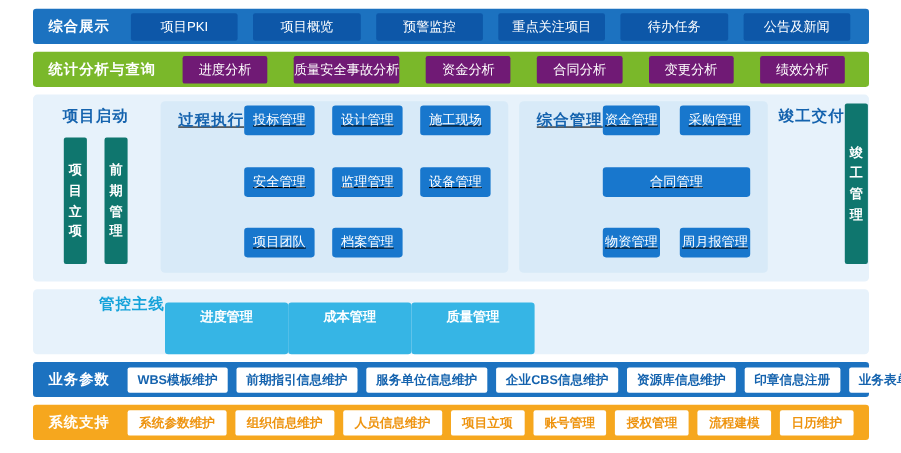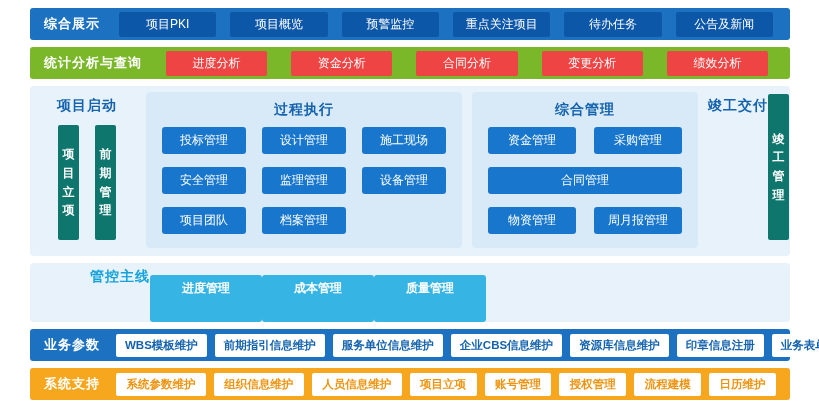--- a/index.html
+++ b/index.html
@@ -31,21 +31,21 @@
   .bar-buttons {
     flex: 1; display: flex; align-items: center;
     margin-left: 12px; justify-content: space-between;
   }
   .bar-btn {
     border-radius: 2px; color: #ffffff; font-size: 12px;
     text-align: center; padding: 4px 0; white-space: nowrap;
     flex: 1; cursor: pointer;
   }
   .bar-blue  .bar-btn { background: #0d57a8; margin: 0 7px; }
-  .bar-green .bar-btn { background: #ef4444; margin: 0 12px; }
+  .bar-green .bar-btn { background: #701a75; margin: 0 12px; }
 
   .white-btn {
     background: #ffffff; border-radius: 2px;
     font-size: 11.5px; font-weight: bold; text-align: center;
     padding: 4px 9px; white-space: nowrap; flex: 1 1 auto;
     margin: 0 4px; cursor: pointer;
   }
   .bar-blue   .white-btn { color: #1563ae; }
   .bar-orange .white-btn { color: #ee9410; }
 
@@ -71,22 +71,23 @@
   .vbar {
     width: 21px; background: #0f766e; border-radius: 2px;
     color: #ffffff; font-size: 12px; font-weight: bold;
     display: flex; align-items: center; justify-content: center;
     text-align: center; line-height: 1.55; word-break: break-all;
     padding: 6px 0; cursor: pointer;
   }
 
   .panel {
     background: #d8eaf8; border-radius: 4px;
-    display: flex; flex-direction: column;
+    display: flex; flex-direction: row;
     padding: 4px 16px 14px;
+    text-decoration: underline;
   }
   .panel-process { flex: 1; }
   .panel-comp { width: 226px; }
 
   .grid3 {
     flex: 1; display: grid;
     grid-template-columns: repeat(3, 1fr);
     column-gap: 16px; align-content: space-between;
   }
   .grid2 {
@@ -135,20 +136,21 @@
       <div class="bar-btn">重点关注项目</div>
       <div class="bar-btn">待办任务</div>
       <div class="bar-btn">公告及新闻</div>
     </div>
   </div>
 
   <div class="bar bar-green">
     <span class="bar-label">统计分析与查询</span>
     <div class="bar-buttons">
       <div class="bar-btn">进度分析</div>
+      <div class="bar-btn">质量安全事故分析</div>
       <div class="bar-btn">资金分析</div>
       <div class="bar-btn">合同分析</div>
       <div class="bar-btn">变更分析</div>
       <div class="bar-btn">绩效分析</div>
     </div>
   </div>
 
   <div class="main">
 
     <div class="col-start">

